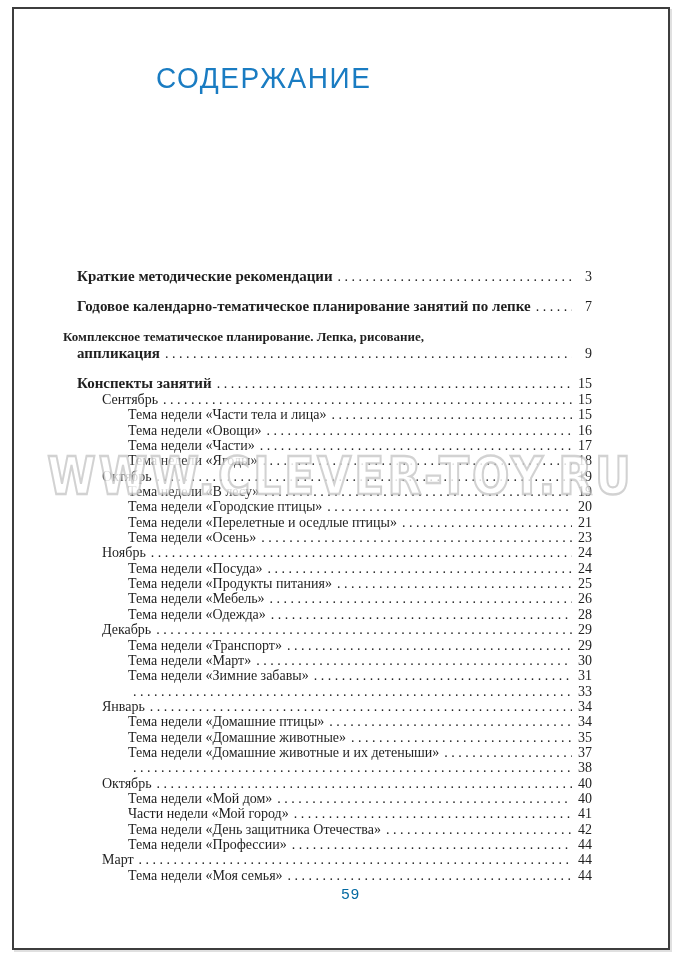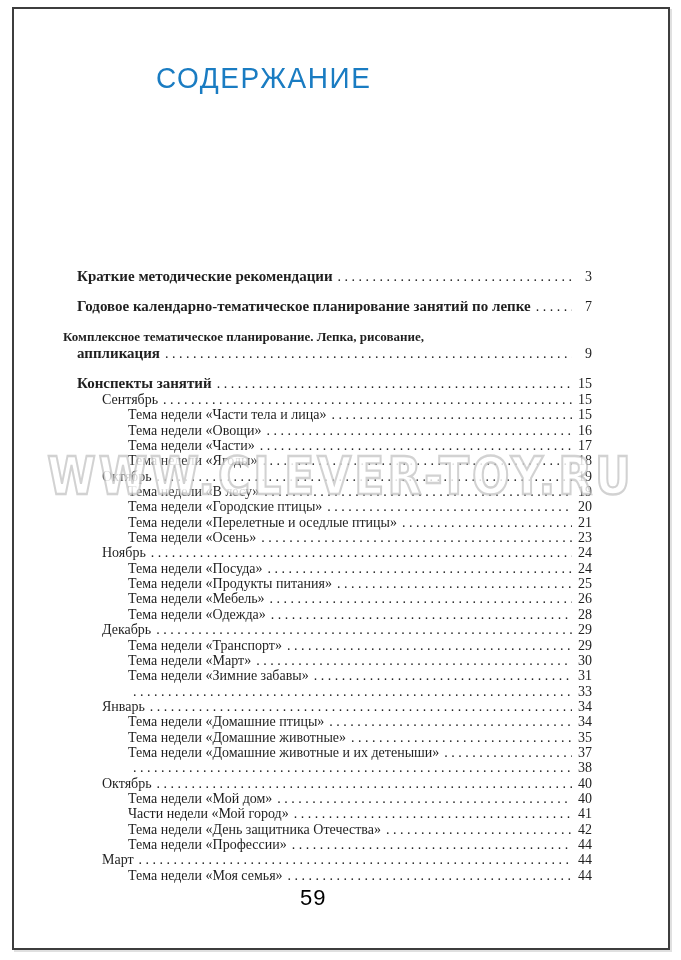--- a/index.html
+++ b/index.html
@@ -86,25 +86,25 @@
     color: rgba(255,255,255,0.50);
     -webkit-text-stroke: 2px rgba(173,173,173,0.55);
     text-shadow: 0 0 5px rgba(255,255,255,0.75);
     pointer-events: none;
     z-index: 5;
   }
   .page-number {
     position: absolute;
     left: 300px; width: 60px;
     top: 885px;
-    text-align: left;
+    text-align: right;
     font-family: "Liberation Sans", sans-serif;
-    font-size: 22px;
+    font-size: 15px;
     letter-spacing: 1px;
-    color: #000000;
+    color: #0369a1;
   }
 </style>
 </head>
 <body>
 
 <div class="page-border"></div>
 
 <div class="page-title">СОДЕРЖАНИЕ</div>
 
 <div class="toc" id="toc">

